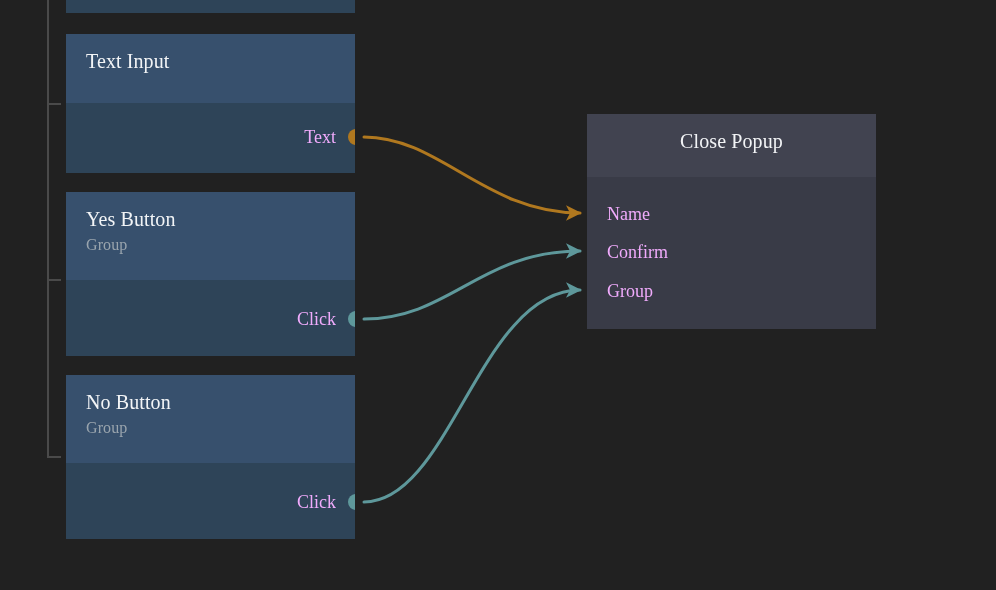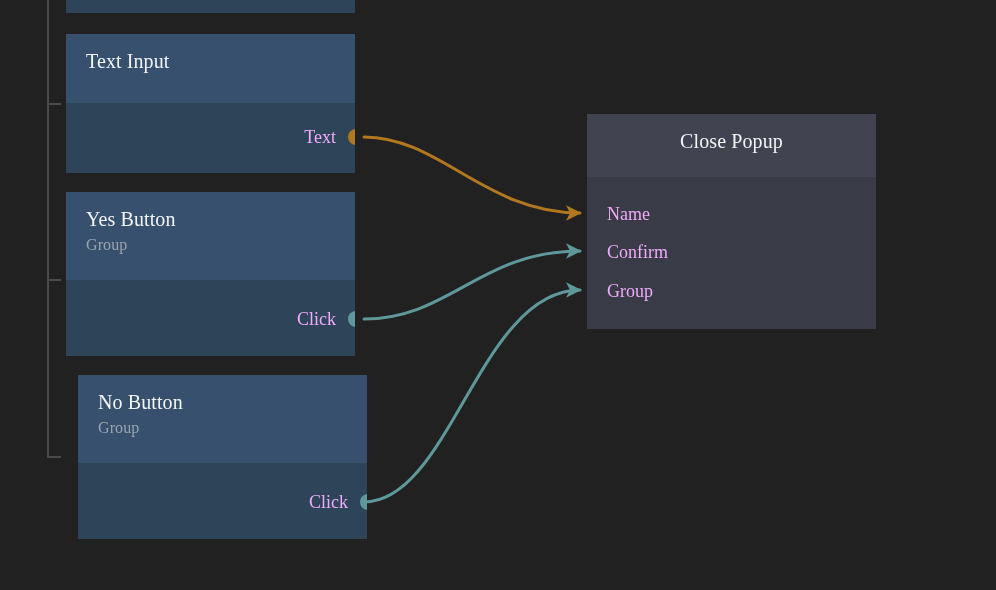--- a/index.html
+++ b/index.html
@@ -154,21 +154,21 @@
           <div class="node-title">Yes Button</div>
           <div class="node-subtitle">Group</div>
         </div>
         <div class="node-body" style="height: 76px;">
           <div class="port-row out" style="top: 28px;">
             <span class="port-label">Click</span>
             <span class="port-dot teal"></span>
           </div>
         </div>
       </div>
-      <div class="node blue" style="left: 78px; top: 375px; width: 289px; height: 164px;">
+      <div class="node blue" style="left: 66px; top: 375px; width: 289px; height: 164px;">
         <div class="node-header" style="height: 88px;">
           <div class="node-title">No Button</div>
           <div class="node-subtitle">Group</div>
         </div>
         <div class="node-body" style="height: 76px;">
           <div class="port-row out" style="top: 28px;">
             <span class="port-label">Click</span>
             <span class="port-dot teal"></span>
           </div>
         </div>

